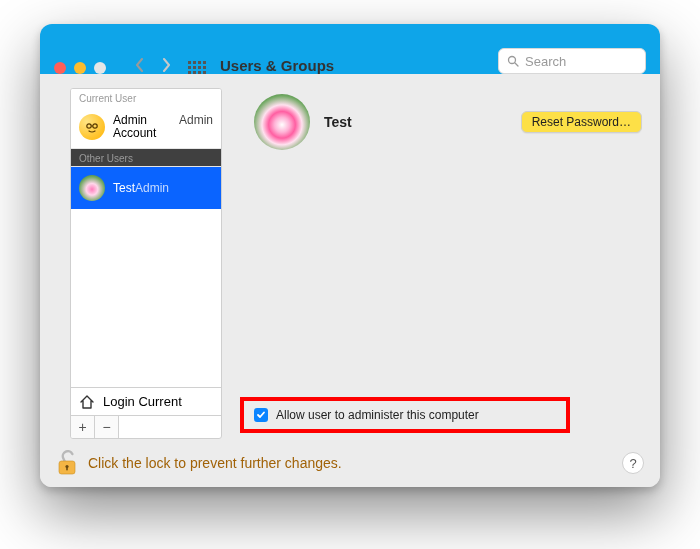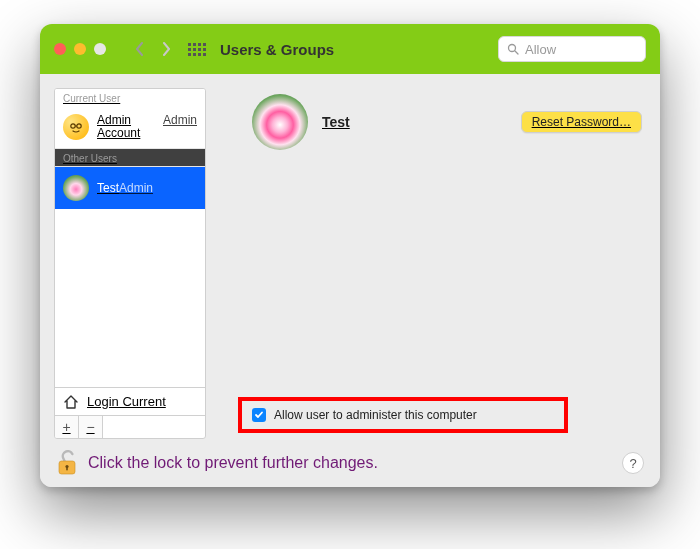--- a/index.html
+++ b/index.html
@@ -4,40 +4,40 @@
 <style>
   html,body{margin:0;padding:0;background:#fff;font-family:-apple-system,BlinkMacSystemFont,"Helvetica Neue",Arial,sans-serif;}
   .stage{width:700px;height:549px;background:#fff;position:relative;}
   .window{
     position:absolute;left:40px;top:24px;width:620px;height:463px;
     background:#ececec;border-radius:12px;box-shadow:0 25px 60px rgba(0,0,0,0.45),0 4px 10px rgba(0,0,0,0.2);
     overflow:hidden;
     display:flex;flex-direction:column;
   }
   .toolbar{
-    height:50px;flex:0 0 50px;background:#84cc16;border-bottom:0px solid #d0d0d0;
-    display:flex;align-items:center;padding:0 14px;gap:14px;position:relative;
+    height:50px;flex:0 0 50px;background:#0ea5e9;border-bottom:0px solid #d0d0d0;
+    display:flex;align-items:flex-end;padding:0 14px;gap:14px;position:relative;
   }
   .traffic{display:flex;gap:8px;}
   .dot{width:12px;height:12px;border-radius:50%;}
   .dot.red{background:#ff5f57;}
   .dot.yellow{background:#febc2e;}
   .dot.green{background:#e6e6e6;}
   .nav{display:flex;gap:10px;margin-left:12px;color:#9a9a9a;}
   .nav .chev{width:16px;height:18px;display:flex;align-items:center;justify-content:center;}
   .grid-icon{display:grid;grid-template-columns:repeat(4,3px);grid-template-rows:repeat(3,3px);gap:2px;}
   .grid-icon span{background:#555;width:3px;height:3px;display:block;}
   .title{font-weight:600;font-size:15px;color:#333;}
   .search{
     margin-left:auto;background:#fff;border:1px solid #d8d8d8;border-radius:6px;height:24px;
     width:130px;display:flex;align-items:center;padding:0 8px;gap:6px;color:#9a9a9a;font-size:13px;
   }
   .search svg{flex:0 0 auto;}
   .body{
-    flex:1 1 auto;display:flex;padding:14px 14px 0 14px;gap:28px;min-height:0;text-decoration:underline;
+    flex:1 1 auto;display:flex;padding:14px 14px 0 30px;gap:14px;min-height:0;
   }
   .sidebar{
     flex:0 0 150px;background:#fff;border:1px solid #cfcfcf;border-radius:3px;display:flex;flex-direction:column;
     overflow:hidden;
   }
   .sec-label{font-size:10px;color:#9a9a9a;padding:4px 8px 2px;background:#fff;}
   .user-row{display:flex;align-items:center;gap:8px;padding:4px 8px;height:34px;}
   .user-row.selected{background:#0a64ff;color:#fff;}
   .user-row .info{display:flex;flex-direction:row;line-height:1.05;}
   .user-row .name{font-size:12px;font-weight:500;}
@@ -71,21 +71,21 @@
     width:14px;height:14px;border-radius:3px;background:#0a84ff;display:flex;align-items:center;justify-content:center;
   }
   .checkbox svg{color:#fff;}
   .admin-label{font-size:12px;color:#222;}
   .footer{
     height:48px;flex:0 0 48px;display:flex;align-items:center;padding:0 16px;gap:10px;
     border-top:0;background:#ececec;
   }
   .lock{width:22px;height:26px;position:relative;}
   .lock svg{display:block;}
-  .footer-text{font-size:16px;color:#701a75;}
+  .footer-text{font-size:14px;color:#a16207;}
   .help{
     margin-left:auto;width:20px;height:20px;border-radius:50%;background:#fff;border:1px solid #cfcfcf;
     display:flex;align-items:center;justify-content:center;font-size:13px;color:#555;cursor:pointer;
   }
   .house-icon svg{display:block;}
 </style>
 </head>
 <body>
 <div class="stage">
   <div class="window">
@@ -120,21 +120,21 @@
           <span></span>
           <span></span>
           <span></span>
       </div>
       <div class="title">Users &amp; Groups</div>
       <div class="search">
         <svg width="12" height="12" viewBox="0 0 12 12">
             <circle cx="5" cy="5" r="3.5" stroke="#9a9a9a" stroke-width="1.3" fill="none"></circle>
             <line x1="8" y1="8" x2="11" y2="11" stroke="#9a9a9a" stroke-width="1.3" stroke-linecap="round"></line>
           </svg>
-        <span>Allow</span>
+        <span>Search</span>
       </div>
     </div>
 
     <div class="body">
       <div class="sidebar">
         <div class="sec-label">Current User</div>
         <div class="user-row">
           <div class="avatar emoji">
             <svg width="18" height="18" viewBox="0 0 18 18">
                 <circle cx="6" cy="8" r="2.2" fill="none" stroke="#5a3b00" stroke-width="1.2"></circle>

